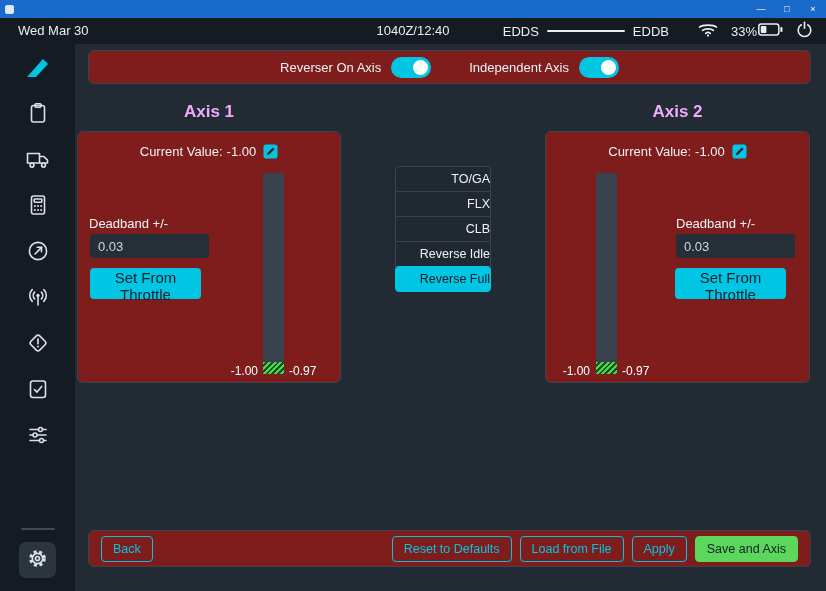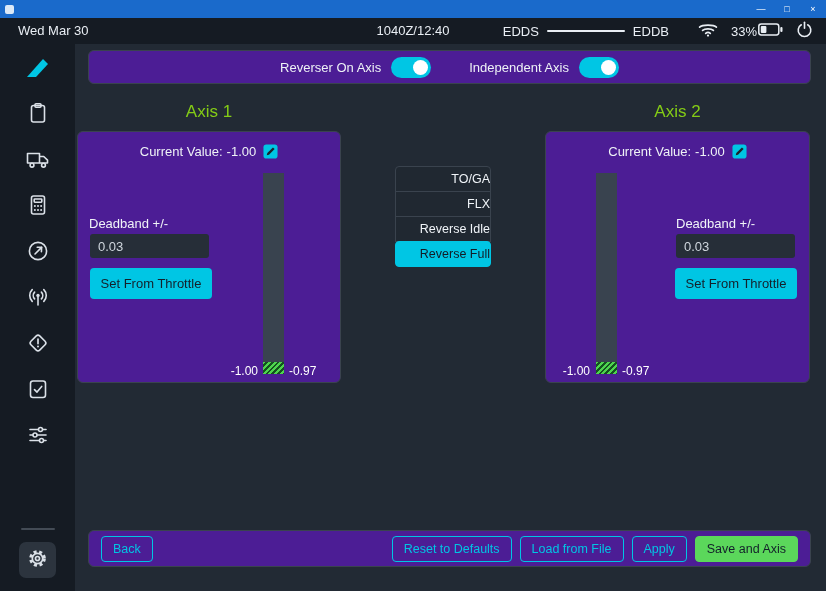--- a/index.html
+++ b/index.html
@@ -24,33 +24,33 @@
 
   
   .content{display:flex;height:547px}
   .sidebar{width:75px;background:#151b23;display:flex;flex-direction:column;align-items:center;padding-top:10px;flex:none}
   .side-icon{width:32px;height:30px;display:flex;align-items:center;justify-content:center;margin-bottom:16px;cursor:pointer}
   .side-bottom{margin-top:auto;display:flex;flex-direction:column;align-items:center;padding-bottom:13px}
   .side-sep{width:34px;height:2px;background:#434b55;border-radius:1px;margin-bottom:12px}
   .gear-box{width:37px;height:36px;background:#2c343e;border-radius:7px;display:flex;align-items:center;justify-content:center;cursor:pointer}
 
   .main{flex:1;position:relative;background:#222a34}
-  .card{border:1px solid #3a434e;border-radius:6px;background:#4c1d95}
+  .card{border:1px solid #3a434e;border-radius:6px;background:#7f1d1d}
 
   
   .toggle-card{position:absolute;left:13px;top:6px;width:723px;height:34px;
                display:flex;align-items:center;justify-content:center;gap:38px}
   .toggle-group{display:flex;align-items:center;gap:10px;font-size:13px}
   .toggle{width:40px;height:21px;border-radius:11px;background:#4a545f;position:relative;cursor:pointer}
   .toggle.on{background:#00c6e4}
   .toggle .knob{position:absolute;top:3px;left:3px;width:15px;height:15px;border-radius:50%;background:#fff}
   .toggle.on .knob{left:auto;right:3px}
 
   
-  .axis-title{position:absolute;top:58px;font-size:17px;font-weight:400;text-align:center;color:#84cc16}
+  .axis-title{position:absolute;top:58px;font-size:17px;font-weight:700;text-align:center;color:#f0abfc}
   #axis1-title{left:2px;width:264px}
   #axis2-title{left:470px;width:265px}
   .axis-card{position:absolute;top:87px;height:252px}
   #axis1-card{left:2px;width:264px}
   #axis2-card{left:470px;width:265px}
 
   .cv-row{position:absolute;top:12px;left:0;right:0;display:flex;justify-content:center;align-items:center;gap:4px;font-size:13px}
   .edit-icon{display:flex;margin-left:3px;cursor:pointer}
 
   .vbar{position:absolute;width:21px;background:#39434f;display:flex;flex-direction:column;justify-content:flex-end}
@@ -64,22 +64,22 @@
   #r2-low{left:0;top:232px;width:44px;text-align:right}
   #r2-high{left:76px;top:232px}
 
   .db-label{position:absolute;font-size:13px;color:#f0f4f8}
   #db1-label{left:11px;top:84px}
   #db2-label{left:130px;top:84px}
   .db-input{position:absolute;width:119px;height:24px;background:#262e38;border:none;border-radius:3px;
             color:#cfd6dd;font-size:13px;padding:0 8px;font-family:inherit}
   #db1-input{left:12px;top:102px}
   #db2-input{left:130px;top:102px}
-  .set-btn{position:absolute;width:122px;height:31px;background:#00c6e4;border:none;border-radius:4px;
-           color:#14202b;font-size:13px;font-family:inherit;cursor:pointer}
+  .set-btn{position:absolute;width:111px;height:31px;background:#00c6e4;border:none;border-radius:4px;
+           color:#14202b;font-size:15px;font-family:inherit;cursor:pointer}
   #set1{left:12px;top:136px}
   #set2{left:129px;top:136px}
 
   
   .detents{position:absolute;left:320px;top:122px;width:96px}
   .detent{height:26px;line-height:24px;text-align:right;font-size:12.5px;border:1px solid #3a434e;
           margin-top:-1px;background:#202831;color:#f0f4f8;cursor:pointer}
   .detent:first-child{margin-top:0;border-radius:4px 4px 0 0}
   .detent:last-child{border-radius:0 0 4px 4px}
   .detent.selected{background:#00c6e4;border-color:#00c6e4;color:#131c26;border-radius:4px}
@@ -290,20 +290,21 @@
       <div class="range-label" id="r1-low">-1.00</div>
       <div class="range-label" id="r1-high">-0.97</div>
       <div class="db-label" id="db1-label">Deadband +/-</div>
       <input class="db-input" id="db1-input" value="0.03" style="">
       <button class="set-btn" id="set1">Set From Throttle</button>
     </div>
 
     <div class="detents">
       <div class="detent">TO/GA</div>
       <div class="detent">FLX</div>
+      <div class="detent">CLB</div>
       <div class="detent">Reverse Idle</div>
       <div class="detent selected">Reverse Full</div>
     </div>
 
     <div class="axis-card card" id="axis2-card">
       <div class="cv-row">
         <span>Current Value:</span>
         <span>-1.00</span>
         <span class="edit-icon">
           <svg width="15" height="15" viewBox="0 0 16 16">

